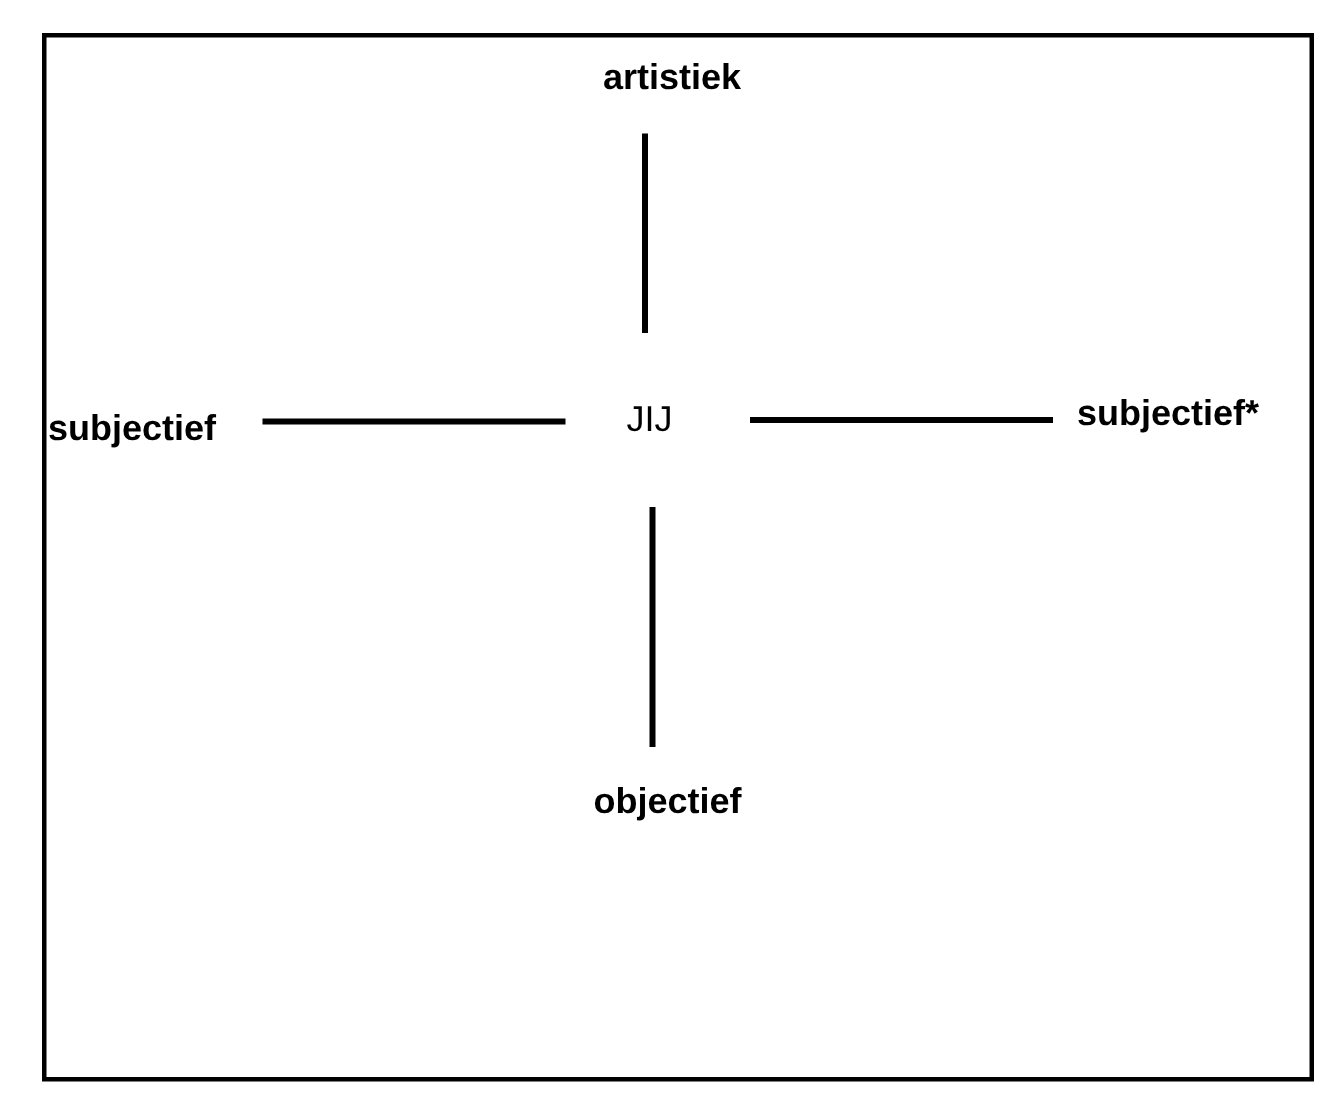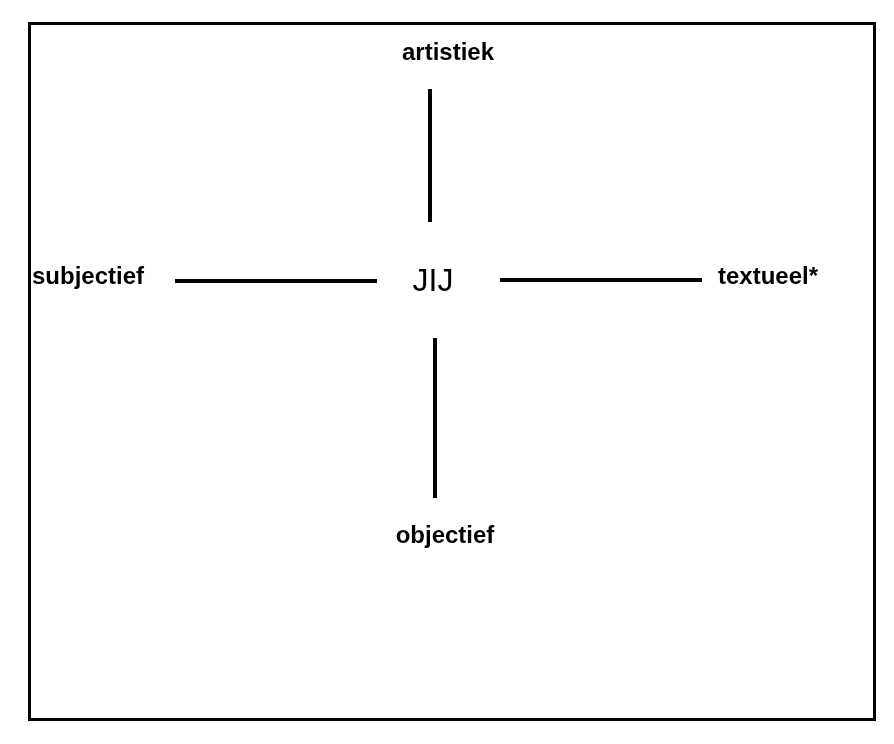--- a/index.html
+++ b/index.html
@@ -24,45 +24,45 @@
   }
   .axis-label {
     position: absolute;
     font-size: 24px;
     font-weight: bold;
     line-height: 28px;
     white-space: nowrap;
   }
   .center-label {
     position: absolute;
-    font-size: 32px;
+    font-size: 24px;
     font-weight: normal;
     line-height: 28px;
     white-space: nowrap;
   }
   .centered { transform: translateX(-50%); }
   .axis-line {
     position: absolute;
     background: #000000;
   }
 </style>
 </head>
 <body>
 
 <div class="stage">
 
   <div class="frame"></div>
 
   <div class="axis-label centered" style="left:448px; top:38px;">artistiek</div>
   <div class="axis-line" style="left:428px; top:89px; width:4px; height:133px;"></div>
 
-  <div class="axis-label" style="left:32px; top:262px;">subjectief</div>
+  <div class="axis-label" style="left:32px; top:272px;">subjectief</div>
   <div class="axis-line" style="left:175px; top:279px; width:202px; height:4px;"></div>
 
   <div class="center-label centered" style="left:433px; top:266px;">JIJ</div>
 
   <div class="axis-line" style="left:500px; top:278px; width:202px; height:4px;"></div>
-  <div class="axis-label" style="left:718px; top:262px;">textueel*</div>
+  <div class="axis-label" style="left:718px; top:262px;">subjectief*</div>
 
   <div class="axis-line" style="left:433px; top:338px; width:4px; height:160px;"></div>
   <div class="axis-label centered" style="left:445px; top:521px;">objectief</div>
 
 </div>
 
 </body></html>

